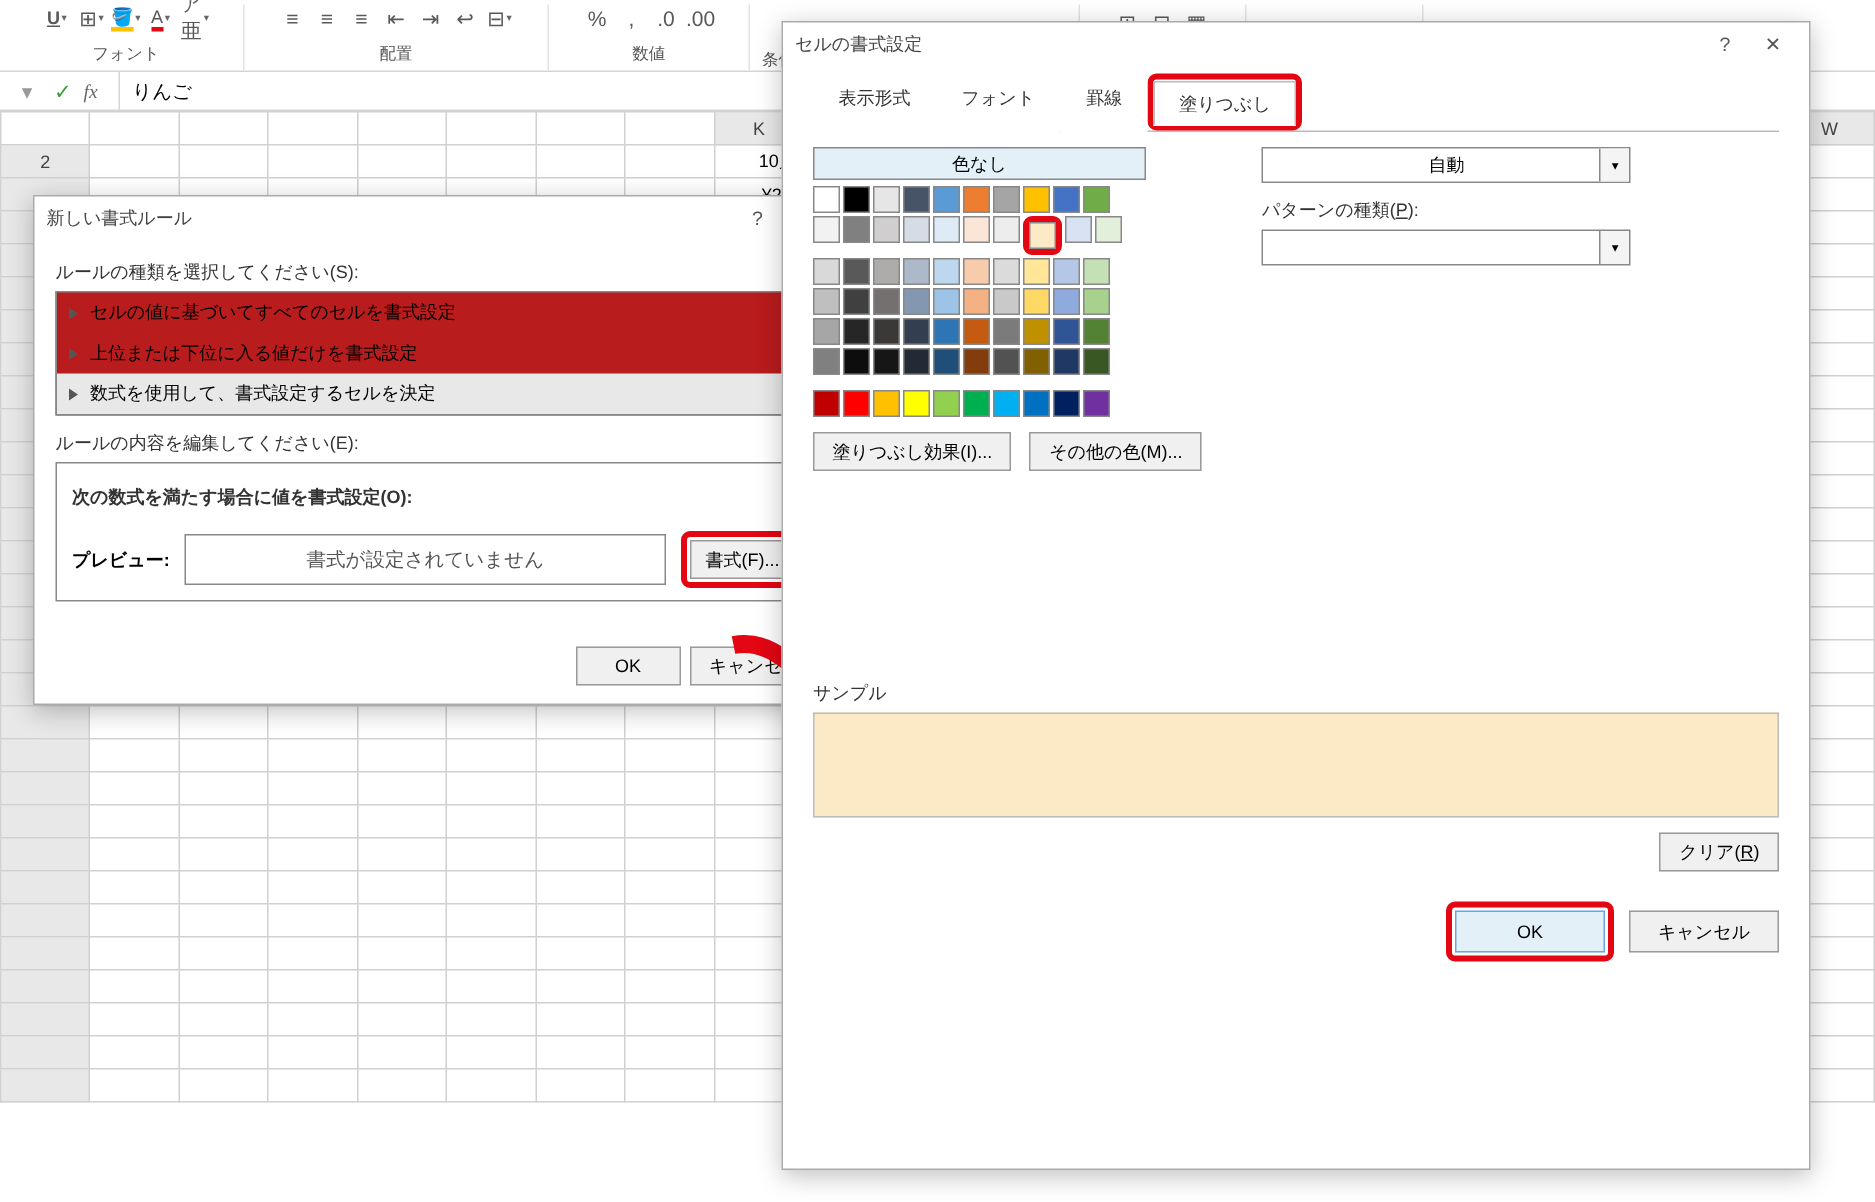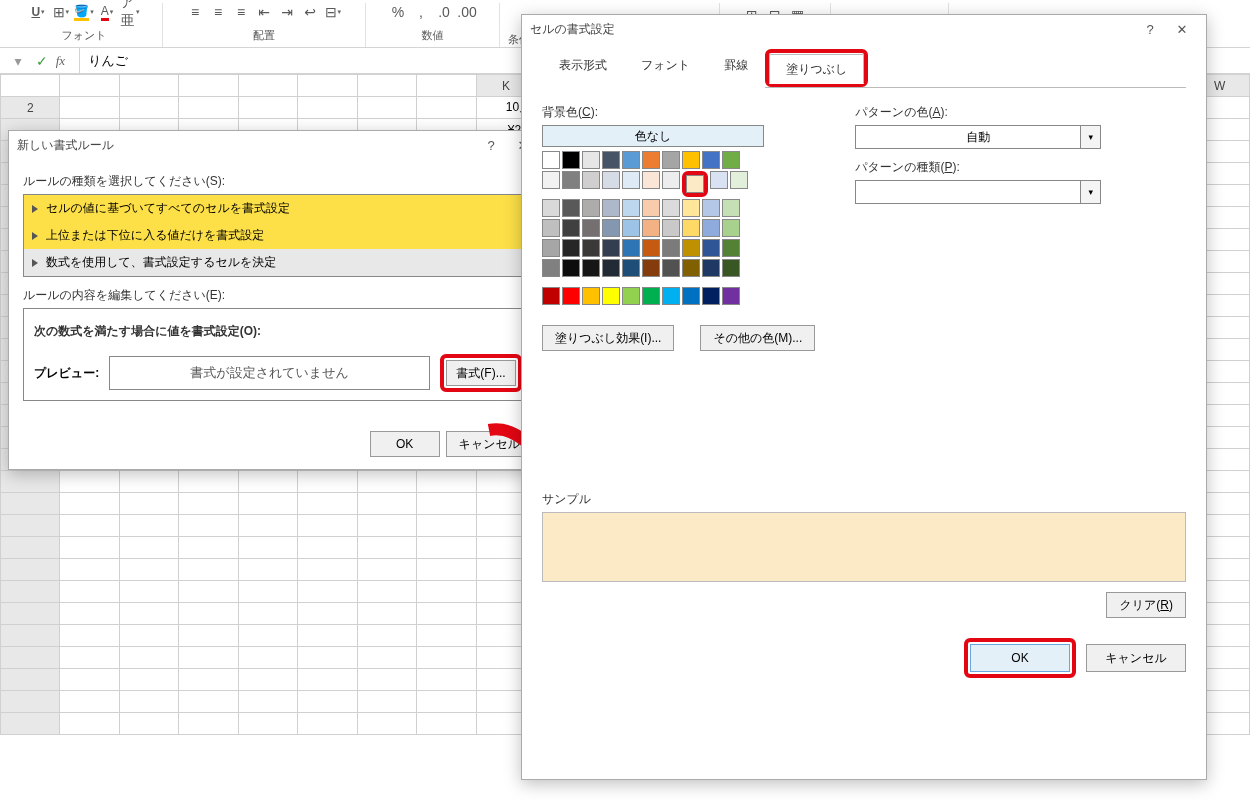--- a/index.html
+++ b/index.html
@@ -17,25 +17,25 @@
 .fbar .fx{font-style:italic;font-family:"Times New Roman",serif;font-size:13px;color:#666;margin-right:14px}
 .fbar .val{font-size:13px;padding-left:8px;border-left:1px solid #d4d4d4;height:100%;display:flex;align-items:center;flex:1}
 .grid{position:relative}
 .grid table{border-collapse:collapse;width:100%}
 .grid td{border:1px solid #d0d0d0;height:22px;padding:0 4px;font-size:12px;text-align:right;min-width:58px}
 .grid .ch{background:#e8e8e8;text-align:center;font-size:12px;color:#444}
 .dlg{position:absolute;background:#fff;border:1px solid #aaa;box-shadow:0 4px 16px rgba(0,0,0,.25)}
 .dlg .tbar{height:28px;display:flex;align-items:center;padding:0 8px;font-size:12px;color:#444}
 .dlg .tbar .sp{flex:1}
 .dlg .tbar .tb{width:32px;height:28px;display:flex;align-items:center;justify-content:center;font-size:13px;color:#555}
-.d1{left:8px;top:130px;width:540px}
+.d1{left:22px;top:130px;width:540px}
 .d1 .body{padding:8px 14px 12px}
 .lbl{font-size:12px;color:#333;margin:6px 0 4px}
 .lbl u{text-decoration:underline}
-.rulelist{border:1px solid #888;background:#fde047;margin-bottom:10px}
+.rulelist{border:1px solid #888;background:#b91c1c;margin-bottom:10px}
 .rulelist .it{padding:5px 8px;font-size:12px;display:flex;align-items:center}
 .rulelist .it .arr{display:inline-block;width:0;height:0;border-left:6px solid #555;border-top:4px solid transparent;border-bottom:4px solid transparent;margin-right:8px}
 .rulelist .it.sel{background:#e8e8e8}
 .box{border:1px solid #888;padding:8px 10px;margin-bottom:8px}
 .formin{width:100%;border:1px solid #888;padding:4px 6px;font-size:12px;height:24px}
 .prevrow{display:flex;align-items:center;gap:10px;margin-top:14px}
 .prevbox{flex:1;border:1px solid #888;height:34px;display:flex;align-items:center;justify-content:center;font-size:13px;color:#555}
 .btn{border:1px solid #999;background:#f0f0f0;padding:4px 12px;font-size:12px;height:26px;display:inline-flex;align-items:center;justify-content:center;min-width:70px}
 .btn.small{min-width:70px;padding:4px 0}
 .rbox{border:4px solid #e30613;border-radius:6px;padding:2px}
@@ -44,21 +44,21 @@
 .d2 .body{padding:6px 20px 12px}
 .tabs{display:flex;border-bottom:1px solid #bbb;position:relative}
 .tab{padding:6px 16px 5px;font-size:12px;color:#333;border:1px solid transparent;border-bottom:none;position:relative;top:1px;background:#fff}
 .tab.act{border-color:#bbb;border-bottom:1px solid #fff}
 .colsec{display:flex;gap:40px;margin-top:10px}
 .sw{width:18px;height:18px;border:1px solid #888}
 .nocolor{width:222px;height:22px;border:1px solid #888;background:#e4f0f8;display:flex;align-items:center;justify-content:center;font-size:12px;margin-bottom:4px}
 .swrow{display:flex;gap:2px;margin-bottom:2px}
 .drop{border:1px solid #888;height:24px;display:flex;align-items:center;padding:0 6px;width:246px;position:relative;background:#fff}
 .drop .dd{position:absolute;right:0;top:0;width:20px;height:22px;border-left:1px solid #888;display:flex;align-items:center;justify-content:center;font-size:9px;background:#f4f4f4}
-.fillbtns{display:flex;gap:26px;margin-top:20px}
+.fillbtns{display:flex;gap:12px;margin-top:10px}
 .samplearea{margin-top:140px}
 .samplebox{border:1px solid #bbb;height:70px;background:#fce9c6;margin-top:4px}
 .clearrow{display:flex;justify-content:flex-end;margin-top:10px}
 .okrow{display:flex;justify-content:flex-end;gap:10px;margin-top:20px;align-items:center}
 .okbtn{border:1px solid #6aa6e0;background:#e4f0f8;min-width:100px;height:28px;display:flex;align-items:center;justify-content:center}
 .arrow{position:absolute;left:484px;top:420px;width:100px;height:80px;pointer-events:none}
 </style>
 </head>
 <body>
 
@@ -884,21 +884,20 @@
     <div class="tabs">
       <div class="tab">表示形式</div>
       <div class="tab">フォント</div>
       <div class="tab">罫線</div>
       <span class="rbox" style="padding:0">
           <div class="tab act">塗りつぶし</div>
         </span>
     </div>
     <div class="colsec">
       <div>
-        <div class="lbl">背景色(<u>C</u>):</div>
         <div class="nocolor">色なし</div>
         <div id="theme-colors">
             <div class="swrow">
               <div class="sw" style="background: rgb(255, 255, 255);"></div>
               <div class="sw" style="background: rgb(0, 0, 0);"></div>
               <div class="sw" style="background: rgb(231, 230, 230);"></div>
               <div class="sw" style="background: rgb(71, 84, 104);"></div>
               <div class="sw" style="background: rgb(91, 155, 213);"></div>
               <div class="sw" style="background: rgb(237, 125, 49);"></div>
               <div class="sw" style="background: rgb(165, 165, 165);"></div>
@@ -981,21 +980,20 @@
             <div class="sw" style="background: rgb(0, 112, 192);"></div>
             <div class="sw" style="background: rgb(0, 32, 96);"></div>
             <div class="sw" style="background: rgb(112, 48, 160);"></div>
           </div>
         <div class="fillbtns">
           <button class="btn" style="min-width:auto">塗りつぶし効果(I)...</button>
           <button class="btn" style="min-width:auto">その他の色(M)...</button>
         </div>
       </div>
       <div>
-        <div class="lbl">パターンの色(<u>A</u>):</div>
         <div class="drop">
             <span style="margin:0 auto">自動</span>
             <span class="dd">▾</span>
           </div>
         <div class="lbl" style="margin-top:10px">パターンの種類(<u>P</u>):</div>
         <div class="drop">
             <span class="dd">▾</span>
           </div>
       </div>
     </div>

